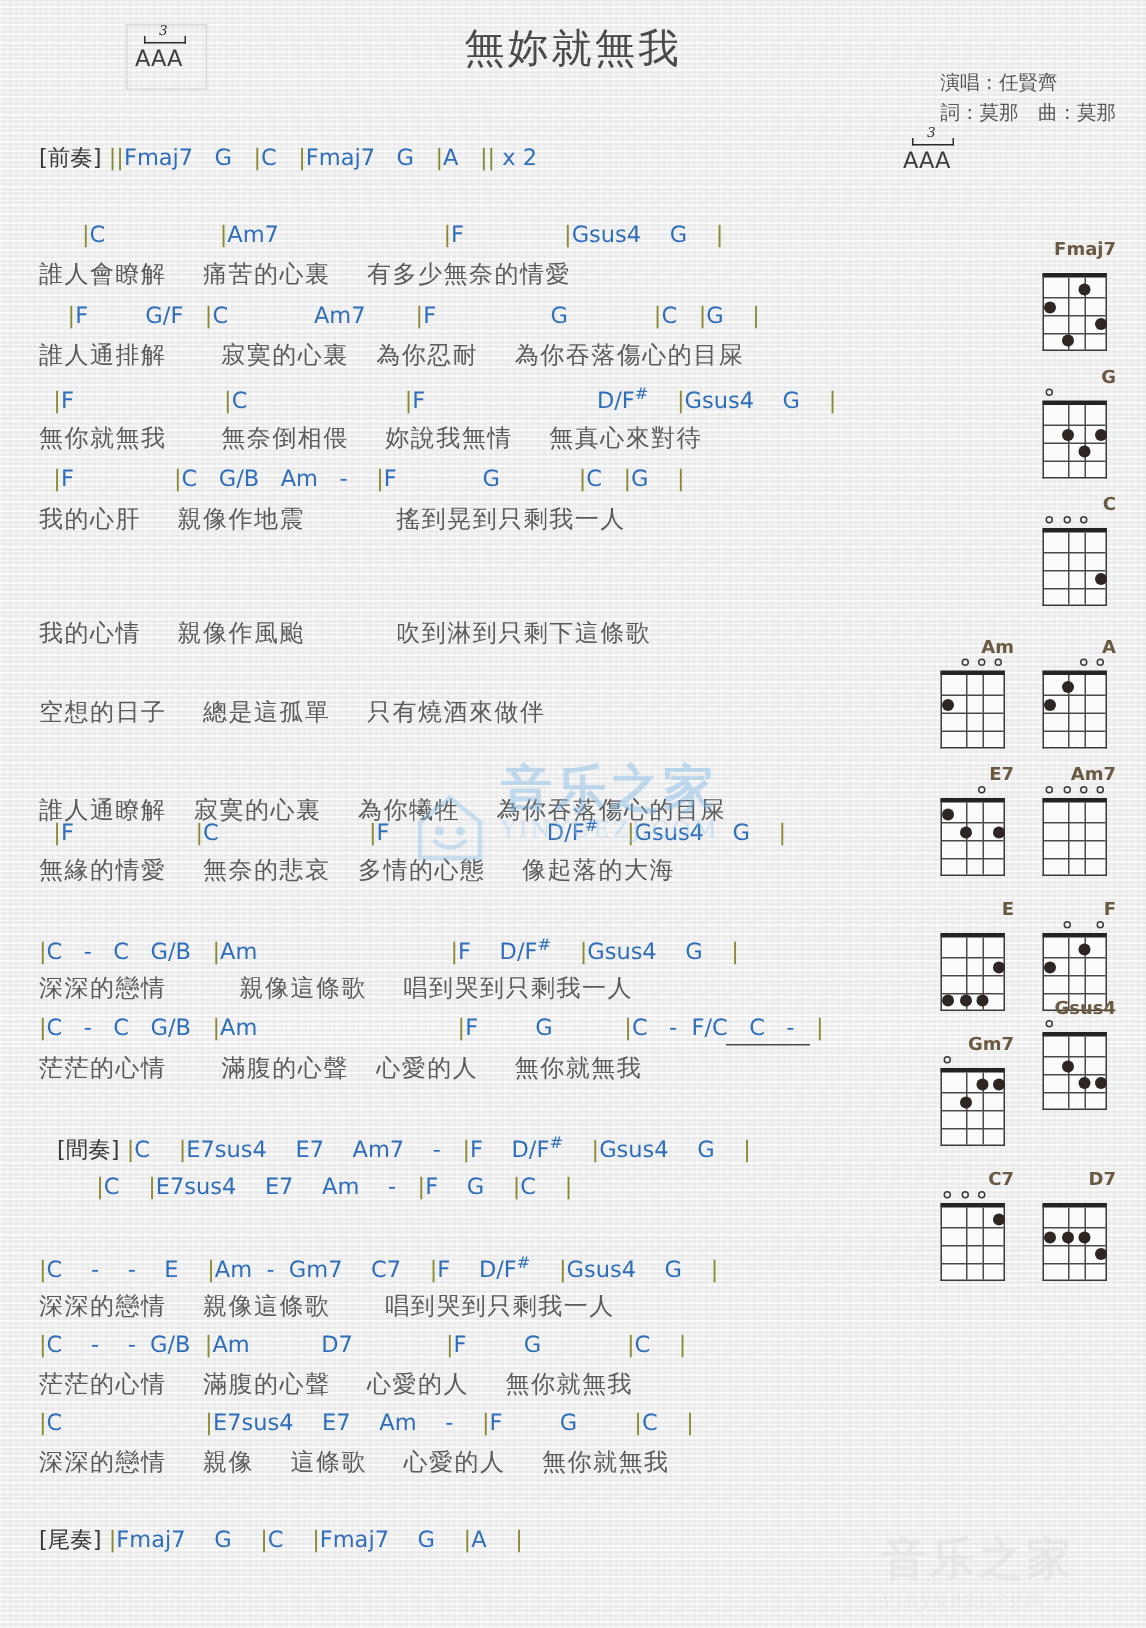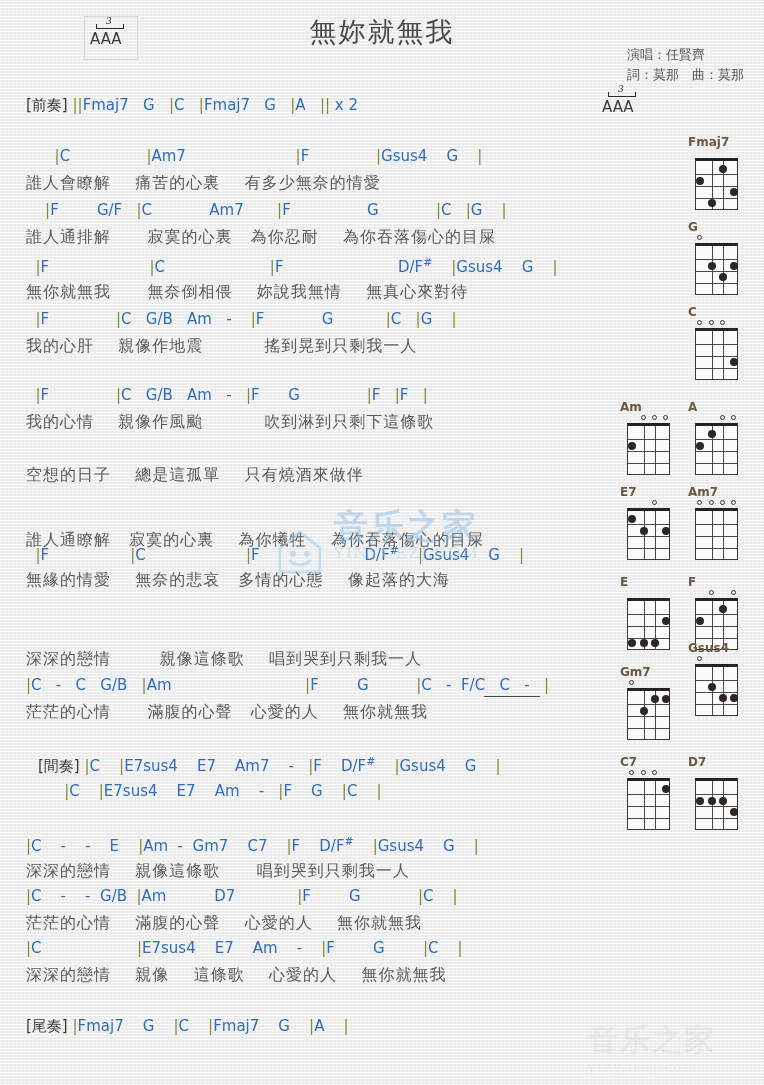--- a/index.html
+++ b/index.html
@@ -137,21 +137,22 @@
   
   .chart-panel {
     position: absolute;
     left: 612px;
     top: 135px;
     width: 150px;
   }
   .chart {
     position: absolute;
     width: 56px;
-    text-align: left;
+    text-align: right;
+    margin-top: 24px;
   }
   .chart .cname {
     font-size: 12px;
     font-weight: bold;
     color: #6b5a42;
     font-family: "DejaVu Sans", "Liberation Sans", sans-serif;
     height: 14px;
     line-height: 14px;
   }
   .chart .opens {
@@ -274,27 +275,27 @@
   <div class="line chordline" style="left:26px; top:149px;">      <span class="bar-pipe">|</span>C                <span class="bar-pipe">|</span>Am7                       <span class="bar-pipe">|</span>F              <span class="bar-pipe">|</span>Gsus4    G    <span class="bar-pipe">|</span></div>
   <div class="line lyricline" style="left:26px; top:175px;">誰人會瞭解    痛苦的心裏    有多少無奈的情愛</div>
   <div class="line chordline" style="left:26px; top:203px;">    <span class="bar-pipe">|</span>F        G/F   <span class="bar-pipe">|</span>C            Am7       <span class="bar-pipe">|</span>F                G            <span class="bar-pipe">|</span>C   <span class="bar-pipe">|</span>G    <span class="bar-pipe">|</span></div>
   <div class="line lyricline" style="left:26px; top:229px;">誰人通排解      寂寞的心裏   為你忍耐    為你吞落傷心的目屎</div>
 
   <div class="line chordline" style="left:26px; top:258px;">  <span class="bar-pipe">|</span>F                     <span class="bar-pipe">|</span>C                      <span class="bar-pipe">|</span>F                        D/F<sup style="font-size:0.72em;">#</sup>    <span class="bar-pipe">|</span>Gsus4    G    <span class="bar-pipe">|</span></div>
   <div class="line lyricline" style="left:26px; top:284px;">無你就無我      無奈倒相偎    妳說我無情    無真心來對待</div>
   <div class="line chordline" style="left:26px; top:312px;">  <span class="bar-pipe">|</span>F              <span class="bar-pipe">|</span>C   G/B   Am   -    <span class="bar-pipe">|</span>F            G           <span class="bar-pipe">|</span>C   <span class="bar-pipe">|</span>G    <span class="bar-pipe">|</span></div>
   <div class="line lyricline" style="left:26px; top:338px;">我的心肝    親像作地震          搖到晃到只剩我一人</div>
 
-  <div class="line chordline" style="left:26px; top:388px;">  <span class="bar-pipe">|</span>F              <span class="bar-pipe">|</span>C   G/B   Am   -   <span class="bar-pipe">|</span>F      G              <span class="bar-pipe">|</span>F   <span class="bar-pipe">|</span>F   <span class="bar-pipe">|</span></div>
   <div class="line lyricline" style="left:26px; top:414px;">我的心情    親像作風颱          吹到淋到只剩下這條歌</div>
   <div class="line lyricline" style="left:26px; top:467px;">空想的日子    總是這孤單    只有燒酒來做伴</div>
   <div class="line lyricline" style="left:26px; top:520px;margin-top:12px;">誰人通瞭解   寂寞的心裏    為你犧牲    為你吞落傷心的目屎</div>
   <div class="line chordline" style="left:26px; top:546px;">  <span class="bar-pipe">|</span>F                 <span class="bar-pipe">|</span>C                     <span class="bar-pipe">|</span>F                      D/F<sup style="font-size:0.72em;">#</sup>    <span class="bar-pipe">|</span>Gsus4    G    <span class="bar-pipe">|</span></div>
   <div class="line lyricline" style="left:26px; top:572px;">無緣的情愛    無奈的悲哀   多情的心態    像起落的大海</div>
 
+  <div class="line chordline" style="left:26px; top:625px;"><span class="bar-pipe">|</span>C   -   C   G/B   <span class="bar-pipe">|</span>Am                           <span class="bar-pipe">|</span>F    D/F<sup style="font-size:0.72em;">#</sup>    <span class="bar-pipe">|</span>Gsus4    G    <span class="bar-pipe">|</span></div>
   <div class="line lyricline" style="left:26px; top:651px;">深深的戀情        親像這條歌    唱到哭到只剩我一人</div>
   <div class="line chordline" style="left:26px; top:678px;"><span class="bar-pipe">|</span>C   -   C   G/B   <span class="bar-pipe">|</span>Am                            <span class="bar-pipe">|</span>F        G          <span class="bar-pipe">|</span>C   -  F/C   C   -   <span class="bar-pipe">|</span></div>
 
   <div style="position:absolute; left:484px; top:696px; width:56px; height:1px; background:#4a4a4a; z-index:4;"></div>
   <div class="line lyricline" style="left:26px; top:704px;">茫茫的心情      滿腹的心聲   心愛的人    無你就無我</div>
 
   <div class="line chordline" style="left:26px; top:757px;margin-left:12px;"><span class="section-tag">[間奏]</span> <span class="bar-pipe">|</span>C    <span class="bar-pipe">|</span>E7sus4    E7    Am7    -   <span class="bar-pipe">|</span>F    D/F<sup style="font-size:0.72em;">#</sup>    <span class="bar-pipe">|</span>Gsus4    G    <span class="bar-pipe">|</span></div>
   <div class="line chordline" style="left:26px; top:784px;">        <span class="bar-pipe">|</span>C    <span class="bar-pipe">|</span>E7sus4    E7    Am    -   <span class="bar-pipe">|</span>F    G    <span class="bar-pipe">|</span>C    <span class="bar-pipe">|</span></div>
 
   <div class="line chordline" style="left:26px; top:837px;"><span class="bar-pipe">|</span>C    -    -    E    <span class="bar-pipe">|</span>Am  -  Gm7    C7    <span class="bar-pipe">|</span>F    D/F<sup style="font-size:0.72em;">#</sup>    <span class="bar-pipe">|</span>Gsus4    G    <span class="bar-pipe">|</span></div>

